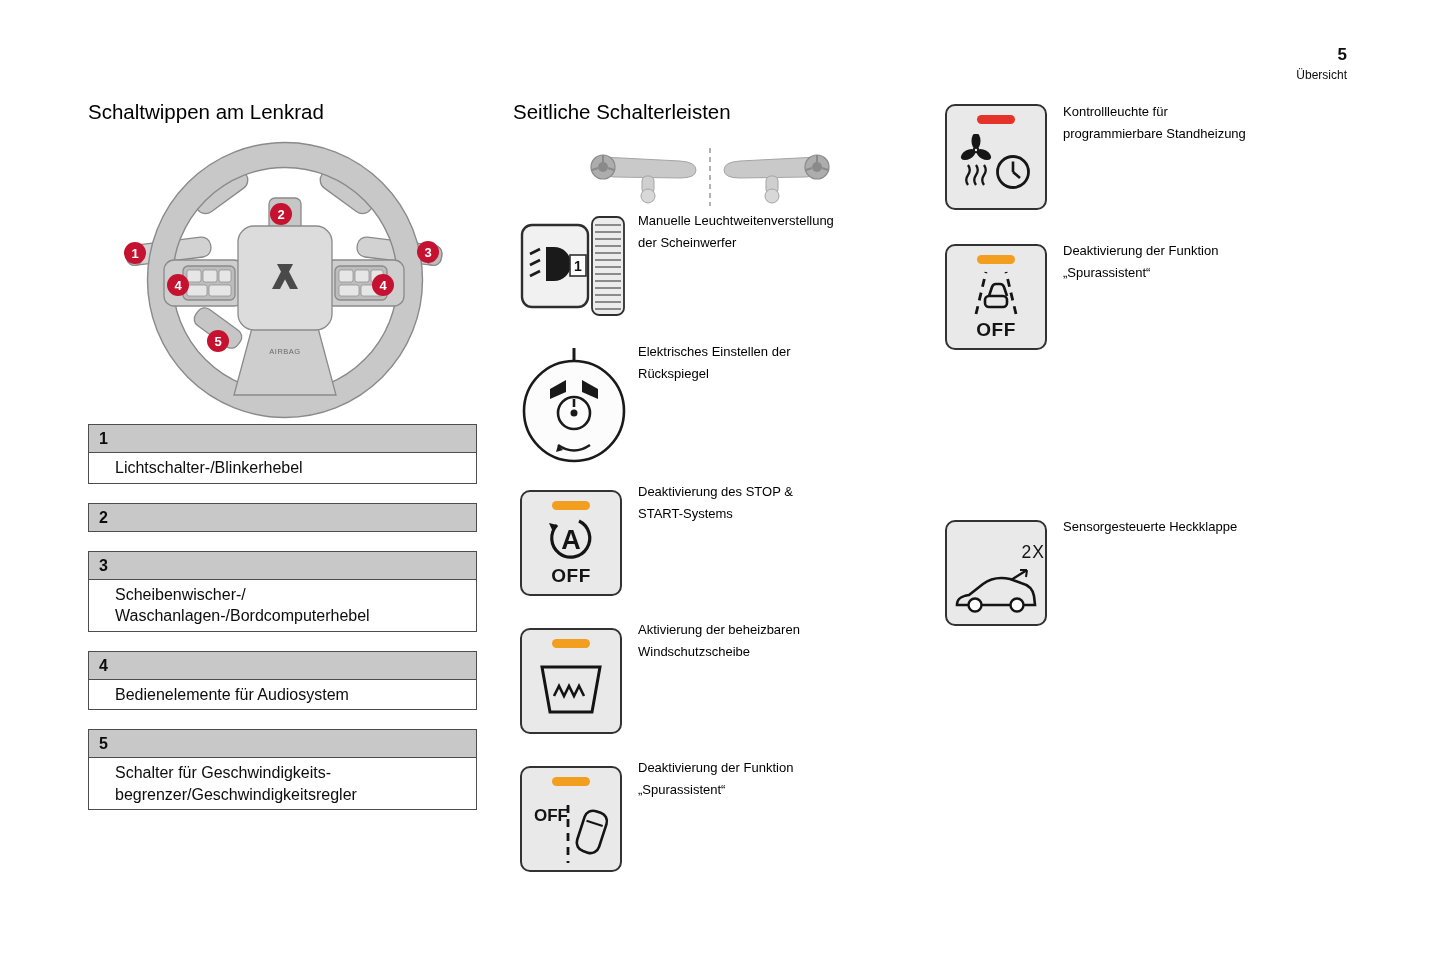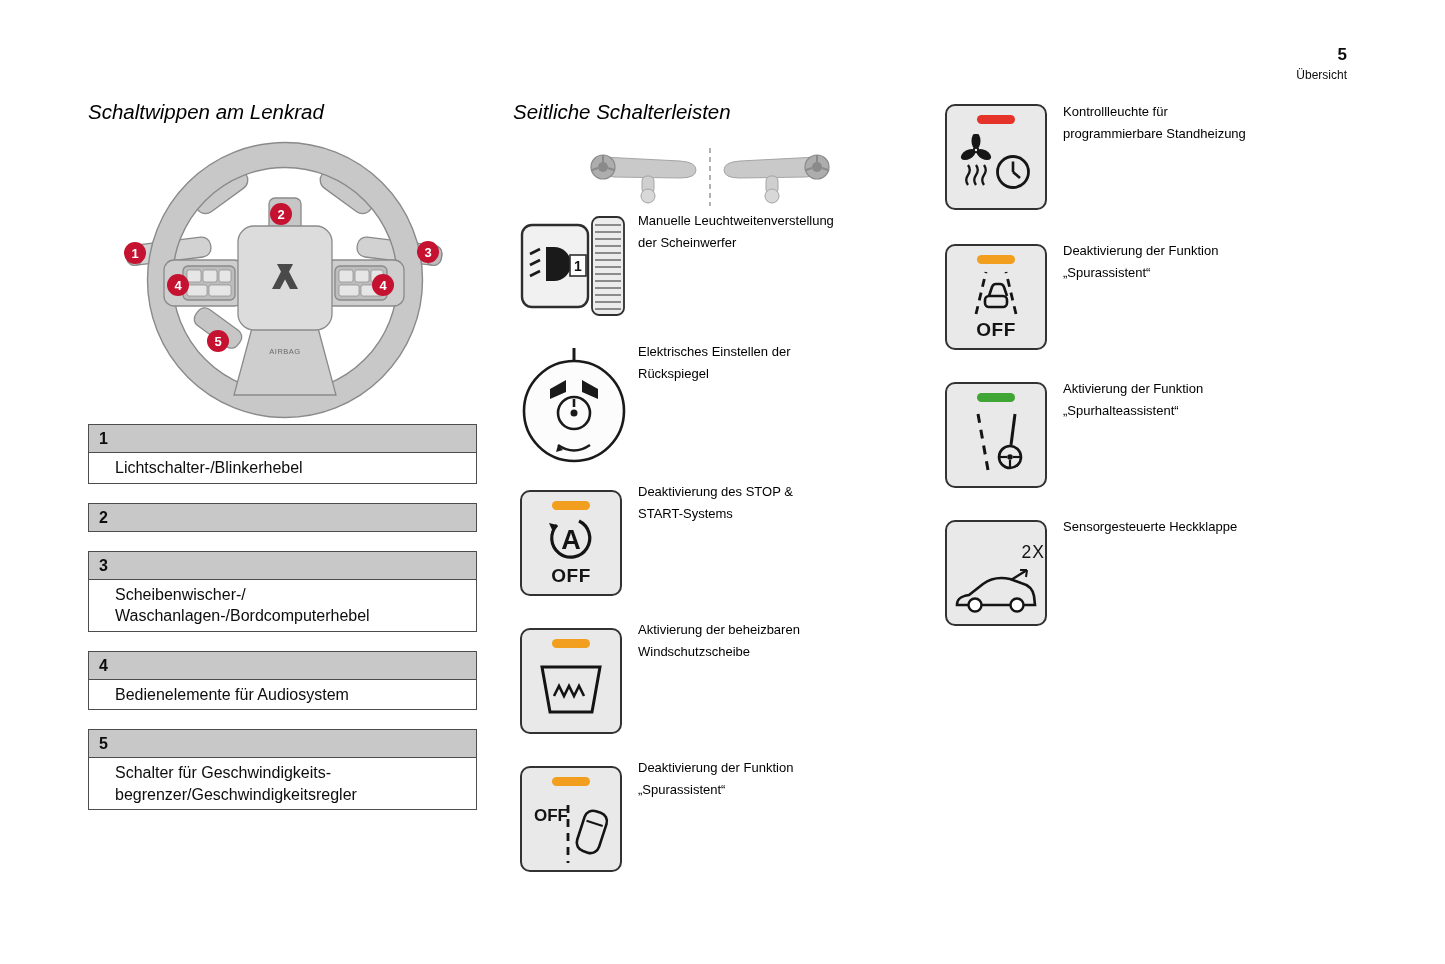--- a/index.html
+++ b/index.html
@@ -5,21 +5,21 @@
   * { margin:0; padding:0; box-sizing:border-box; }
   html,body { background:#fff; }
   body { font-family:"Liberation Sans", sans-serif; color:#0d0d0d; }
   .page { position:relative; width:1445px; height:964px; background:#fff; overflow:hidden; }
 
   
   .page-hdr { position:absolute; top:45px; right:98px; text-align:right; line-height:20px; }
   .page-num { font-size:17px; font-weight:bold; }
   .page-sec { font-size:12px; }
 
-  .col-heading { position:absolute; top:100px; font-size:20.5px; color:#000;font-style:italic; }
+  .col-heading { position:absolute; top:100px; font-size:20.5px; color:#000; }
 
   
   .wheel-wrap { position:absolute; left:88px; top:138px; width:392px; height:282px; }
   .callout { position:absolute; width:22px; height:22px; border-radius:50%; background:#c41230;
              color:#fff; font-size:13px; font-weight:bold; display:flex; align-items:center;
              justify-content:center; }
 
   
   .tbl { position:absolute; left:88px; top:424px; width:389px; font-size:16px; }
   .tbl-group { margin-bottom:19px; }
@@ -281,40 +281,20 @@
           <path d="M25,26 l3,-9 q1,-3 4,-3 h4 q3,0 4,3 l3,9" fill="none" stroke="#141414" stroke-width="2.6"></path>
           <rect x="21" y="26" width="22" height="11" rx="4" fill="none" stroke="#141414" stroke-width="2.6"></rect>
         </svg>
         <div class="btn-off">OFF</div>
       </div>
     </div>
     <div class="item-label">Deaktivierung der Funktion
 „Spurassistent“</div>
   </div>
 
-  <div class="right-row" style="top:378px">
-    <div class="icon-box" style="margin-top:4px">
-      <div class="btn">
-        <span class="pill green"></span>
-        <svg class="as-icon" style="top:28px" width="56" height="60" viewBox="0 0 56 60">
-          <line x1="10" y1="2" x2="20" y2="58" stroke="#141414" stroke-width="3" stroke-dasharray="9,7"></line>
-          <line x1="47" y1="2" x2="43" y2="33" stroke="#141414" stroke-width="3"></line>
-          <g>
-            <circle cx="42" cy="45" r="11" fill="none" stroke="#141414" stroke-width="2.6"></circle>
-            <circle cx="42" cy="45" r="2.8" fill="#141414"></circle>
-            <line x1="31" y1="45" x2="39" y2="45" stroke="#141414" stroke-width="2.2"></line>
-            <line x1="45" y1="45" x2="53" y2="45" stroke="#141414" stroke-width="2.2"></line>
-            <line x1="42" y1="48" x2="42" y2="56" stroke="#141414" stroke-width="2.2"></line>
-          </g>
-        </svg>
-      </div>
-    </div>
-    <div class="item-label">Aktivierung der Funktion
-„Spurhalteassistent“</div>
-  </div>
 
   <div class="right-row" style="top:516px">
     <div class="icon-box" style="margin-top:4px">
       <div class="btn">
         <div class="badge-2x">2X</div>
         <svg class="tailgate-svg" width="86" height="48" viewBox="0 0 86 48">
           <path d="M4,38 C4,31 9,29 16,28 L30,17 C38,11 48,10 57,12 L68,16 C76,18 80,23 81,29 L82,38 Z" fill="none" stroke="#141414" stroke-width="2.6"></path>
           <circle cx="22" cy="38" r="6.5" fill="#fff" stroke="#141414" stroke-width="2.4"></circle>
           <circle cx="64" cy="38" r="6.5" fill="#fff" stroke="#141414" stroke-width="2.4"></circle>
           <path d="M58,13 L74,3" stroke="#141414" stroke-width="2.4" fill="none"></path>

